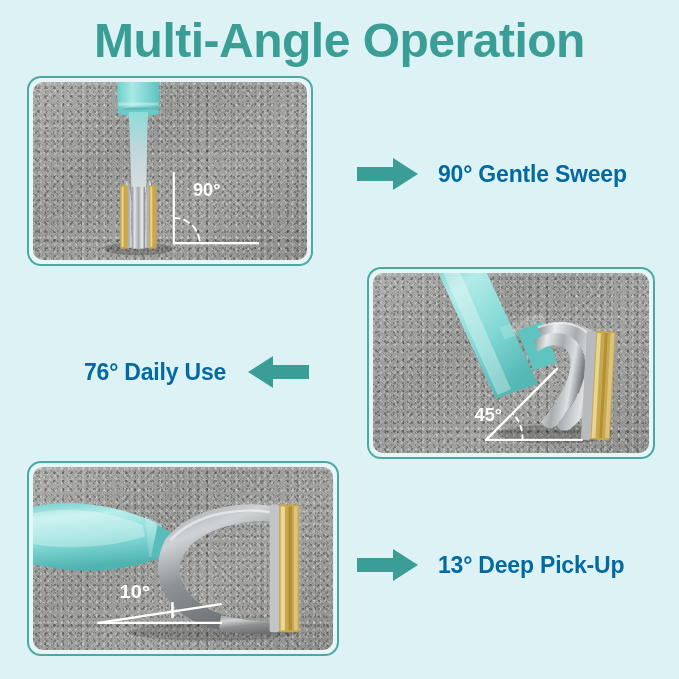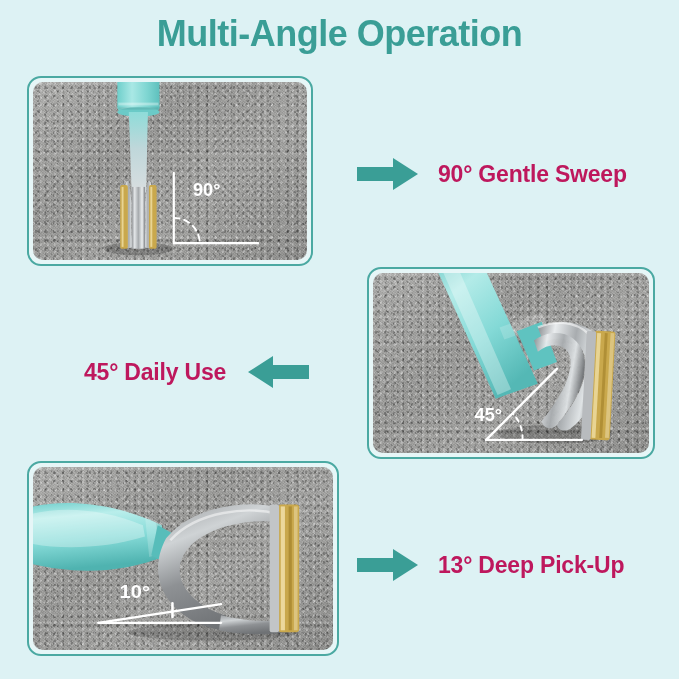--- a/index.html
+++ b/index.html
@@ -15,21 +15,21 @@
     position: relative;
   }
 
   
   .page-title {
     position: absolute;
     top: 13px;
     left: 0;
     width: 679px;
     text-align: center;
-    font-size: 36px;
+    font-size: 48px;
     font-weight: bold;
     letter-spacing: -0.5px;
     color: #3a9e96;
     font-family: "Liberation Sans", sans-serif;
   }
 
   
   .panel {
     position: absolute;
     border: 2px solid #4ba9a2;
@@ -88,21 +88,21 @@
     height: 44px;
   }
   #callout-90  { left: 357px; top: 152px; }
   #callout-10  { left: 357px; top: 543px; }
   #callout-45  { left: 84px;  top: 350px; }
 
   .arrow-icon { flex: none; }
   .callout-label {
     font-size: 23px;
     font-weight: bold;
-    color: #be185d;
+    color: #0369a1;
     white-space: nowrap;
     letter-spacing: -0.2px;
   }
   #callout-90 .callout-label,
   #callout-10 .callout-label { margin-left: 19px; }
   #callout-45 .callout-label { margin-right: 22px; }
 </style>
 </head>
 <body>
 
@@ -223,21 +223,21 @@
         <line x1="118" y1="178" x2="218" y2="178"></line>
         <line x1="118" y1="178" x2="192" y2="102"></line>
         <path d="M156 178 A 38 38 0 0 0 146 150" stroke-dasharray="5 5" stroke-width="2"></path>
       </g>
       <text x="106" y="158" font-family="Liberation Sans, sans-serif" font-size="19" font-weight="bold" fill="#ffffff">45°</text>
     </svg>
   </div>
 </div>
 
 <div class="callout" id="callout-45">
-  <span class="callout-label">45° Daily Use</span>
+  <span class="callout-label">76° Daily Use</span>
   <svg class="arrow-icon" width="62" height="34" viewBox="0 0 62 34">
     <polygon points="61,10 25,10 25,1 0,17 25,33 25,24 61,24" fill="#3a9e96"></polygon>
   </svg>
 </div>
 
 <div class="panel" id="panel-3">
   <div class="panel-photo">
     <svg class="tool-svg" viewBox="0 0 284 195" preserveAspectRatio="none">
       <defs>
         <linearGradient id="g10handle" x1="0" y1="0" x2="0.2" y2="1">

